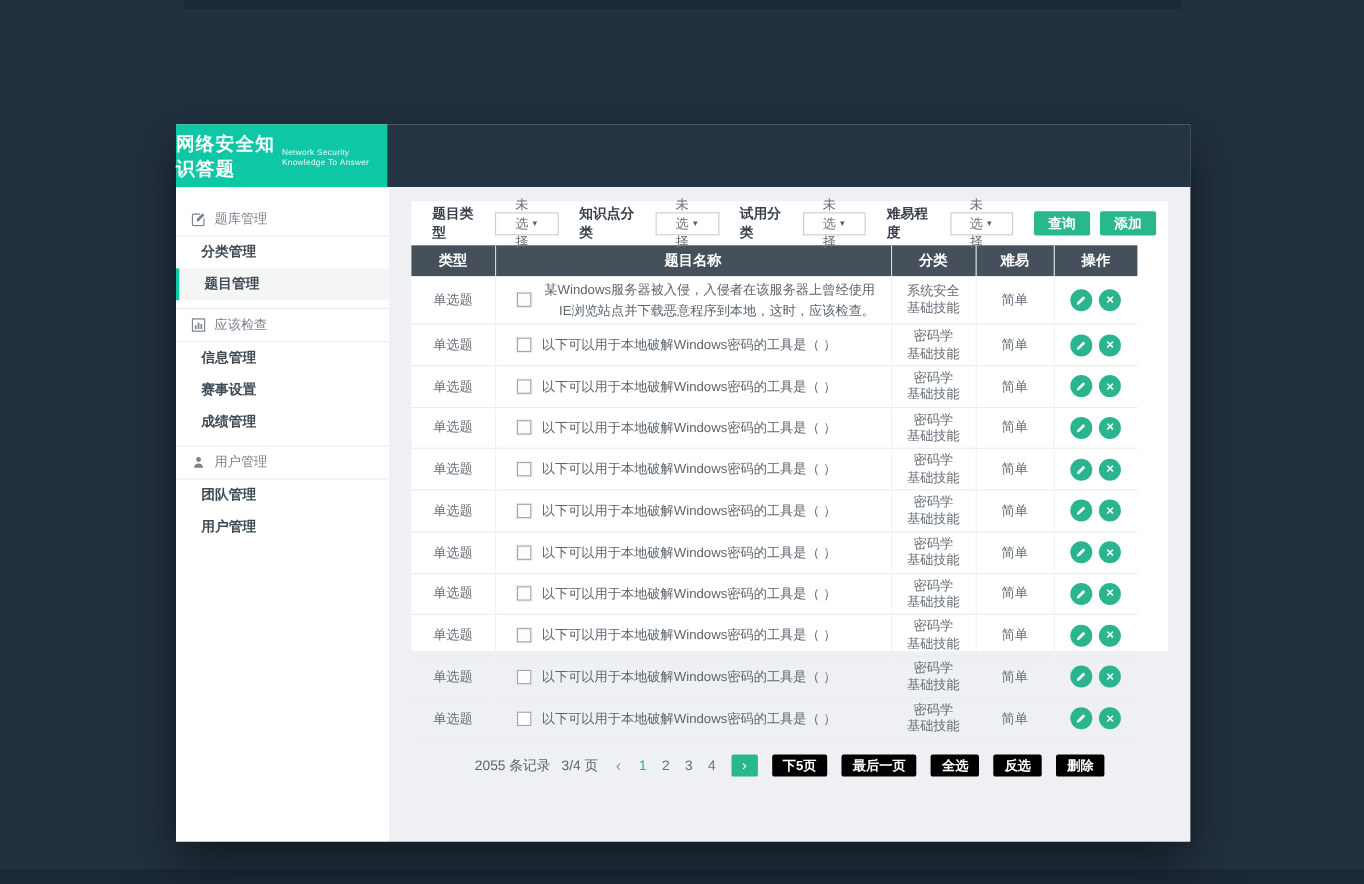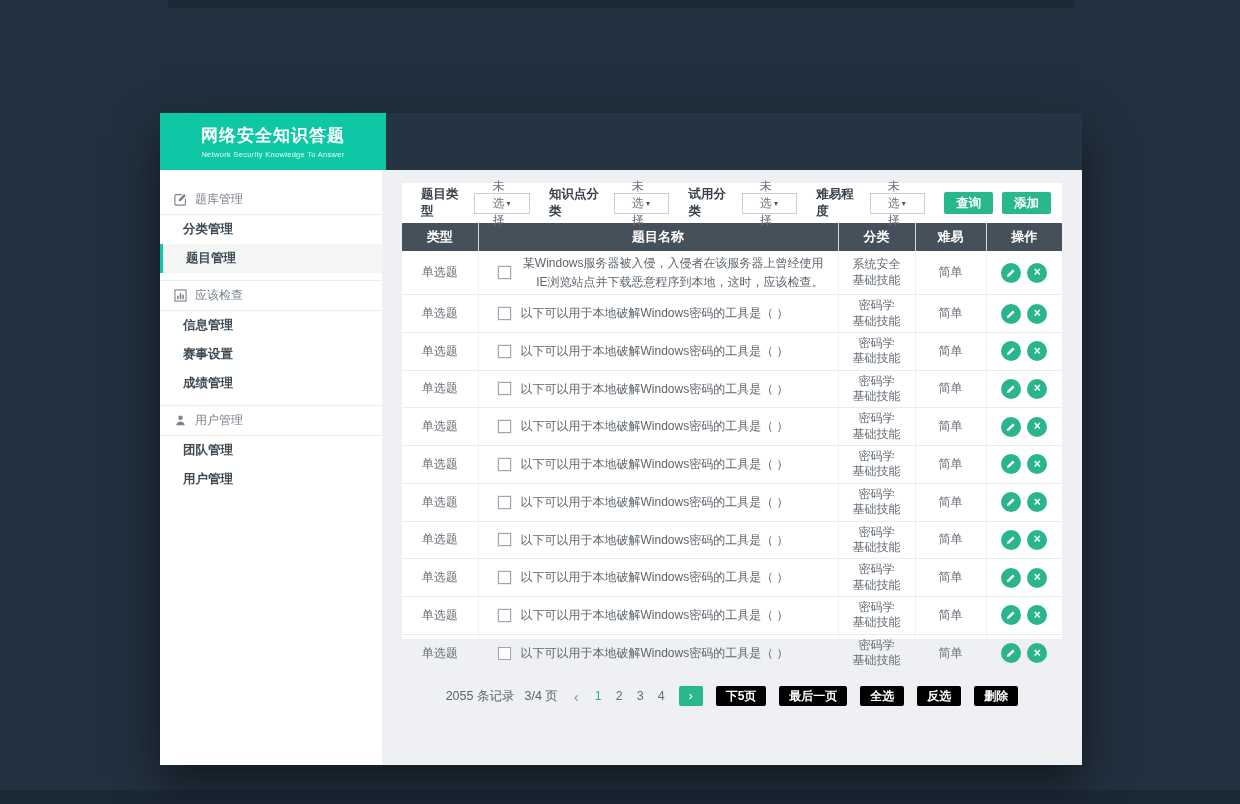--- a/index.html
+++ b/index.html
@@ -13,48 +13,48 @@
   .backdrop-top { position:absolute; left:168px; top:0; width:906px; height:8px; background:#1B2836; }
   .backdrop-bottom { position:absolute; left:0; bottom:0; width:100%; height:14px; background:#1B2836; }
 
   .app-window {
     position:absolute; left:160px; top:113px; width:922px; height:652px;
     box-shadow:0 18px 45px rgba(0,0,0,0.5);
     background:#EEF0F3;
   }
   .app-header { display:flex; height:57px; }
   .logo {
-    width:226px; background:#0DC7A5; color:#fff;
-    display:flex; flex-direction:column; align-items:center; justify-content:center;
+    width:192px; background:#0DC7A5; color:#fff;
+    display:flex; flex-direction:row; align-items:center; justify-content:center;
   }
   .logo-title { font-size:17px; font-weight:bold; letter-spacing:1px; }
   .logo-subtitle { font-size:7.5px; opacity:.92; margin-top:3px; letter-spacing:.3px; }
   .topbar { flex:1; background:#253443; }
 
   .app-body { display:flex; height:595px; }
 
   
-  .sidebar { width:222px; background:#fff; padding-top:14px; }
+  .sidebar { width:194px; background:#fff; padding-top:14px; }
   .side-section {
     height:31px; display:flex; align-items:center; gap:8px;
     padding-left:14px; color:#7A828D; font-size:12px;
     border-bottom:1px solid #EDEDED; cursor:pointer;
   }
   .side-section.not-first { border-top:1px solid #EDEDED; margin-top:7px; }
   .side-icon { display:inline-flex; color:#7A828D; }
   .side-icon svg { width:13px; height:13px; }
   .side-item {
     height:29px; line-height:29px; padding-left:23px;
     font-size:12.5px; font-weight:bold; color:#3E4A54; cursor:pointer;
   }
   .side-item.active { background:#F4F5F5; border-left:3px solid #0FC7A6; padding-left:23px; }
 
   
   .main { flex:1; background:#EEF0F3; }
-  .panel { margin:13px 20px 0; background:#fff; height:456px; }
+  .panel { margin:13px 20px 0; background:#fff; height:409px; }
 
   .filter-bar { display:flex; align-items:center; height:40px; padding:0 11px 0 19px; }
   .filter-groups { display:flex; align-items:center; }
   .filter-group { display:flex; align-items:center; margin-right:19px; }
   .filter-label { font-size:12.5px; font-weight:bold; color:#394049; margin-right:9px; }
   .select {
     width:58px; height:21px; border:1px solid #C9CDD1; background:#fff;
     display:flex; align-items:center; justify-content:flex-end;
     padding:0 17px; font-size:12px; color:#6B7179; cursor:pointer;
   }

